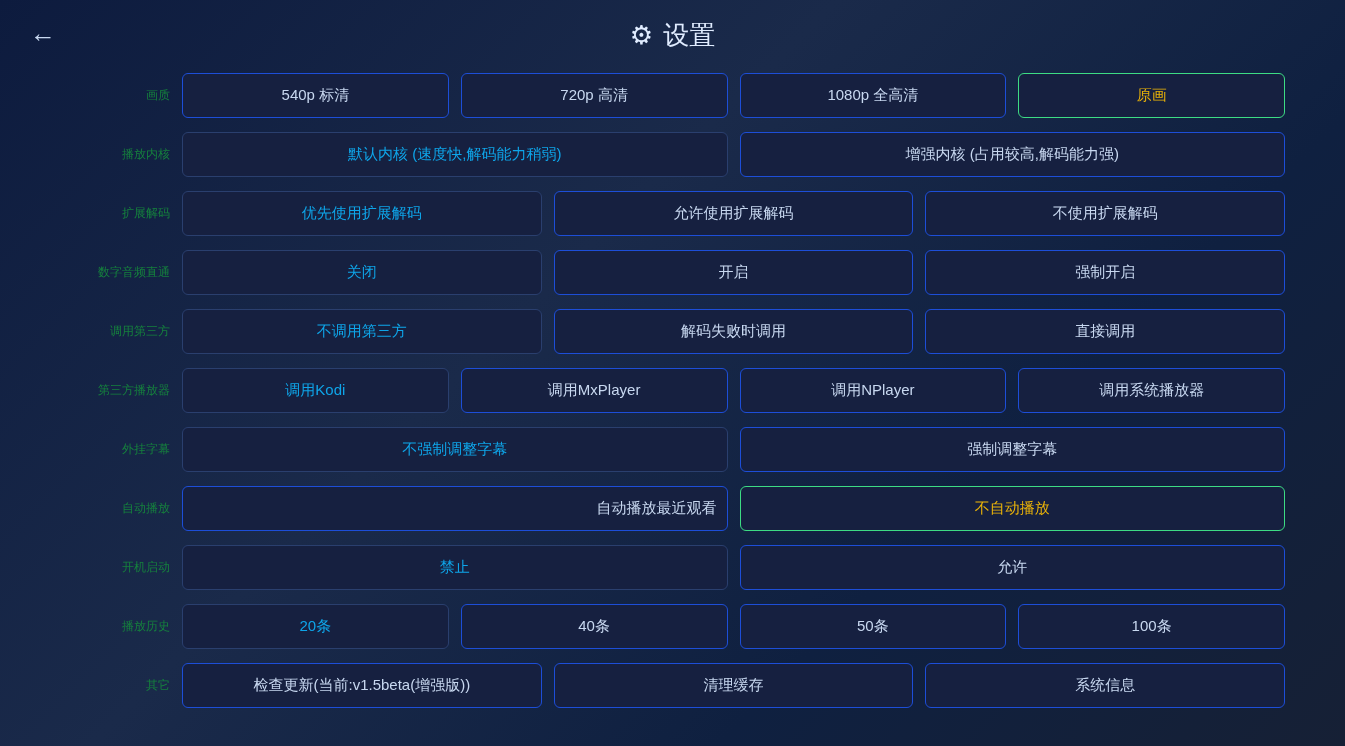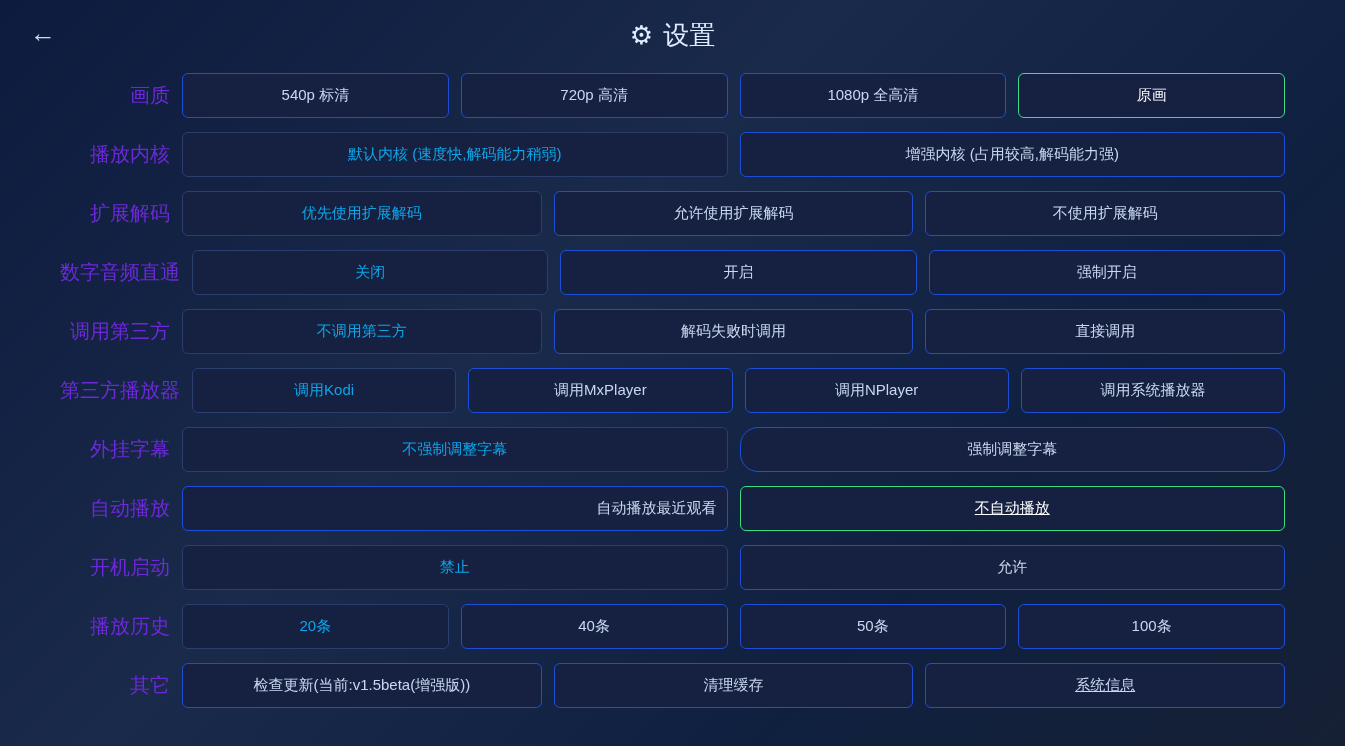--- a/index.html
+++ b/index.html
@@ -44,22 +44,22 @@
     }
     .setting-row {
       display: flex;
       align-items: center;
       margin-bottom: 14px;
       gap: 12px;
     }
     .row-label {
       min-width: 110px;
       text-align: right;
-      font-size: 20px;
-      color: #6d28d9;
+      font-size: 12px;
+      color: #15803d;
       flex-shrink: 0;
     }
     .options-group {
       display: flex;
       gap: 12px;
       flex: 1;
     }
     .opt-btn {
       flex: 1;
       padding: 12px 10px;
@@ -71,21 +71,21 @@
       text-align: center;
       cursor: pointer;
       font-family: inherit;
     }
     .opt-btn.active-green {
       color: #0ea5e9;
       background: #162040;
       border-color: #2a3f6e;
     }
     .opt-btn.active-border-green {
-      color: #ffffff;
+      color: #eab308;
       border-color: #3ddc84;
       background: #162040;
     }
   </style>
 </head>
 <body>
 
 <div class="header">
   <button class="back-btn">←</button>
   <div class="header-title">
@@ -141,28 +141,28 @@
         <button class="opt-btn active-green">调用Kodi</button>
         <button class="opt-btn">调用MxPlayer</button>
         <button class="opt-btn">调用NPlayer</button>
         <button class="opt-btn">调用系统播放器</button>
       </div>
     </div>
     <div class="setting-row">
       <div class="row-label">外挂字幕</div>
       <div class="options-group">
         <button class="opt-btn active-green" style="flex: 1 1 0%; padding-left: 10px;">不强制调整字幕</button>
-        <button class="opt-btn" style="flex: 1 1 0%; border-radius: 18px;">强制调整字幕</button>
+        <button class="opt-btn" style="flex: 1 1 0%;">强制调整字幕</button>
       </div>
     </div>
     <div class="setting-row">
       <div class="row-label">自动播放</div>
       <div class="options-group">
         <button class="opt-btn" style="flex: 1 1 0%; text-align: right;">自动播放最近观看</button>
-        <button class="opt-btn active-border-green" style="flex: 1 1 0%; text-decoration: underline;">不自动播放</button>
+        <button class="opt-btn active-border-green" style="flex: 1 1 0%;">不自动播放</button>
       </div>
     </div>
     <div class="setting-row">
       <div class="row-label">开机启动</div>
       <div class="options-group">
         <button class="opt-btn active-green" style="flex: 1 1 0%;">禁止</button>
         <button class="opt-btn" style="flex: 1 1 0%;">允许</button>
       </div>
     </div>
     <div class="setting-row">
@@ -172,16 +172,16 @@
         <button class="opt-btn">40条</button>
         <button class="opt-btn">50条</button>
         <button class="opt-btn">100条</button>
       </div>
     </div>
     <div class="setting-row">
       <div class="row-label">其它</div>
       <div class="options-group">
         <button class="opt-btn" style="flex: 1 1 0%;">检查更新(当前:v1.5beta(增强版))</button>
         <button class="opt-btn" style="flex: 1 1 0%;">清理缓存</button>
-        <button class="opt-btn" style="flex: 1 1 0%; text-decoration: underline;">系统信息</button>
+        <button class="opt-btn" style="flex: 1 1 0%;">系统信息</button>
       </div>
     </div>
   </div>
 
 </body></html>

